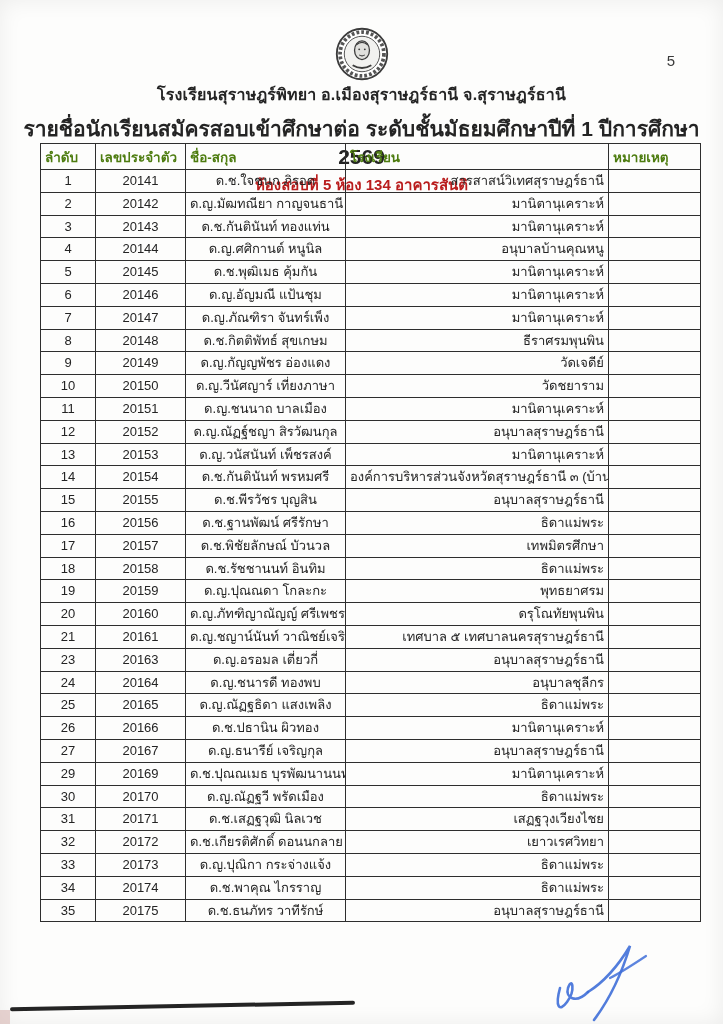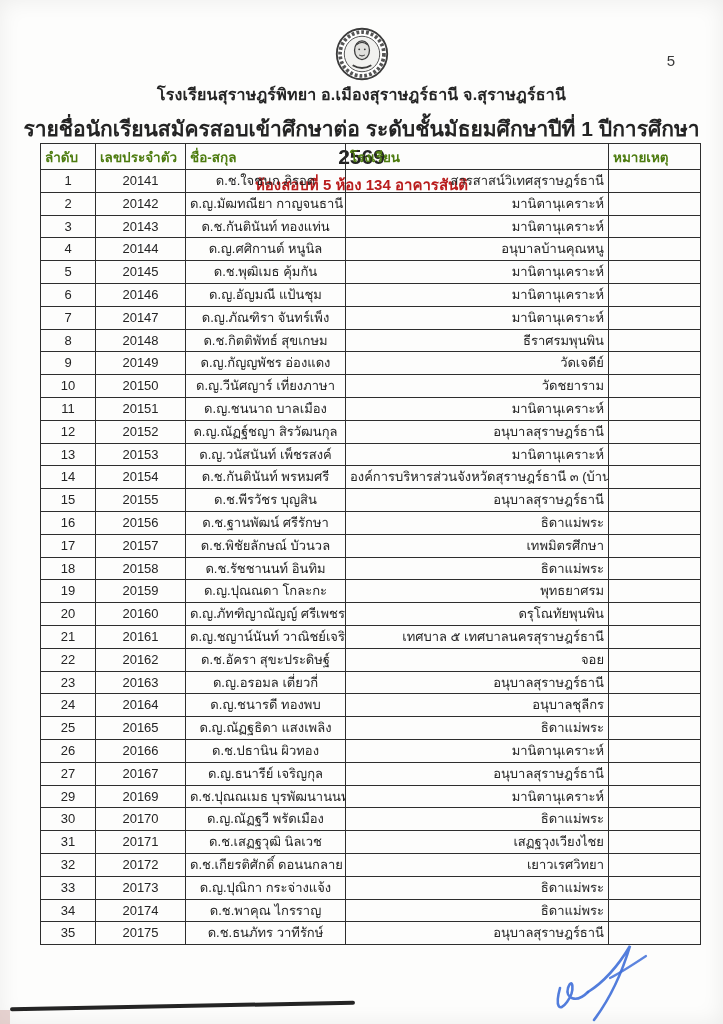--- a/index.html
+++ b/index.html
@@ -229,27 +229,20 @@
       <td class="cell-note"></td>
     </tr>
         <tr>
       <td class="cell-no">21</td>
       <td class="cell-id">20161</td>
       <td class="cell-name">ด.ญ.ชญาน์นันท์ วาณิชย์เจริญ</td>
       <td class="cell-school">เทศบาล ๕ เทศบาลนครสุราษฎร์ธานี</td>
       <td class="cell-note"></td>
     </tr>
         <tr>
-      <td class="cell-no">22</td>
-      <td class="cell-id">20162</td>
-      <td class="cell-name">ด.ช.อัครา สุขะประดิษฐ์</td>
-      <td class="cell-school">จอย</td>
-      <td class="cell-note"></td>
-    </tr>
-        <tr>
       <td class="cell-no">23</td>
       <td class="cell-id">20163</td>
       <td class="cell-name">ด.ญ.อรอมล เตี่ยวกี่</td>
       <td class="cell-school">อนุบาลสุราษฎร์ธานี</td>
       <td class="cell-note"></td>
     </tr>
         <tr>
       <td class="cell-no">24</td>
       <td class="cell-id">20164</td>
       <td class="cell-name">ด.ญ.ชนารดี ทองพบ</td>

